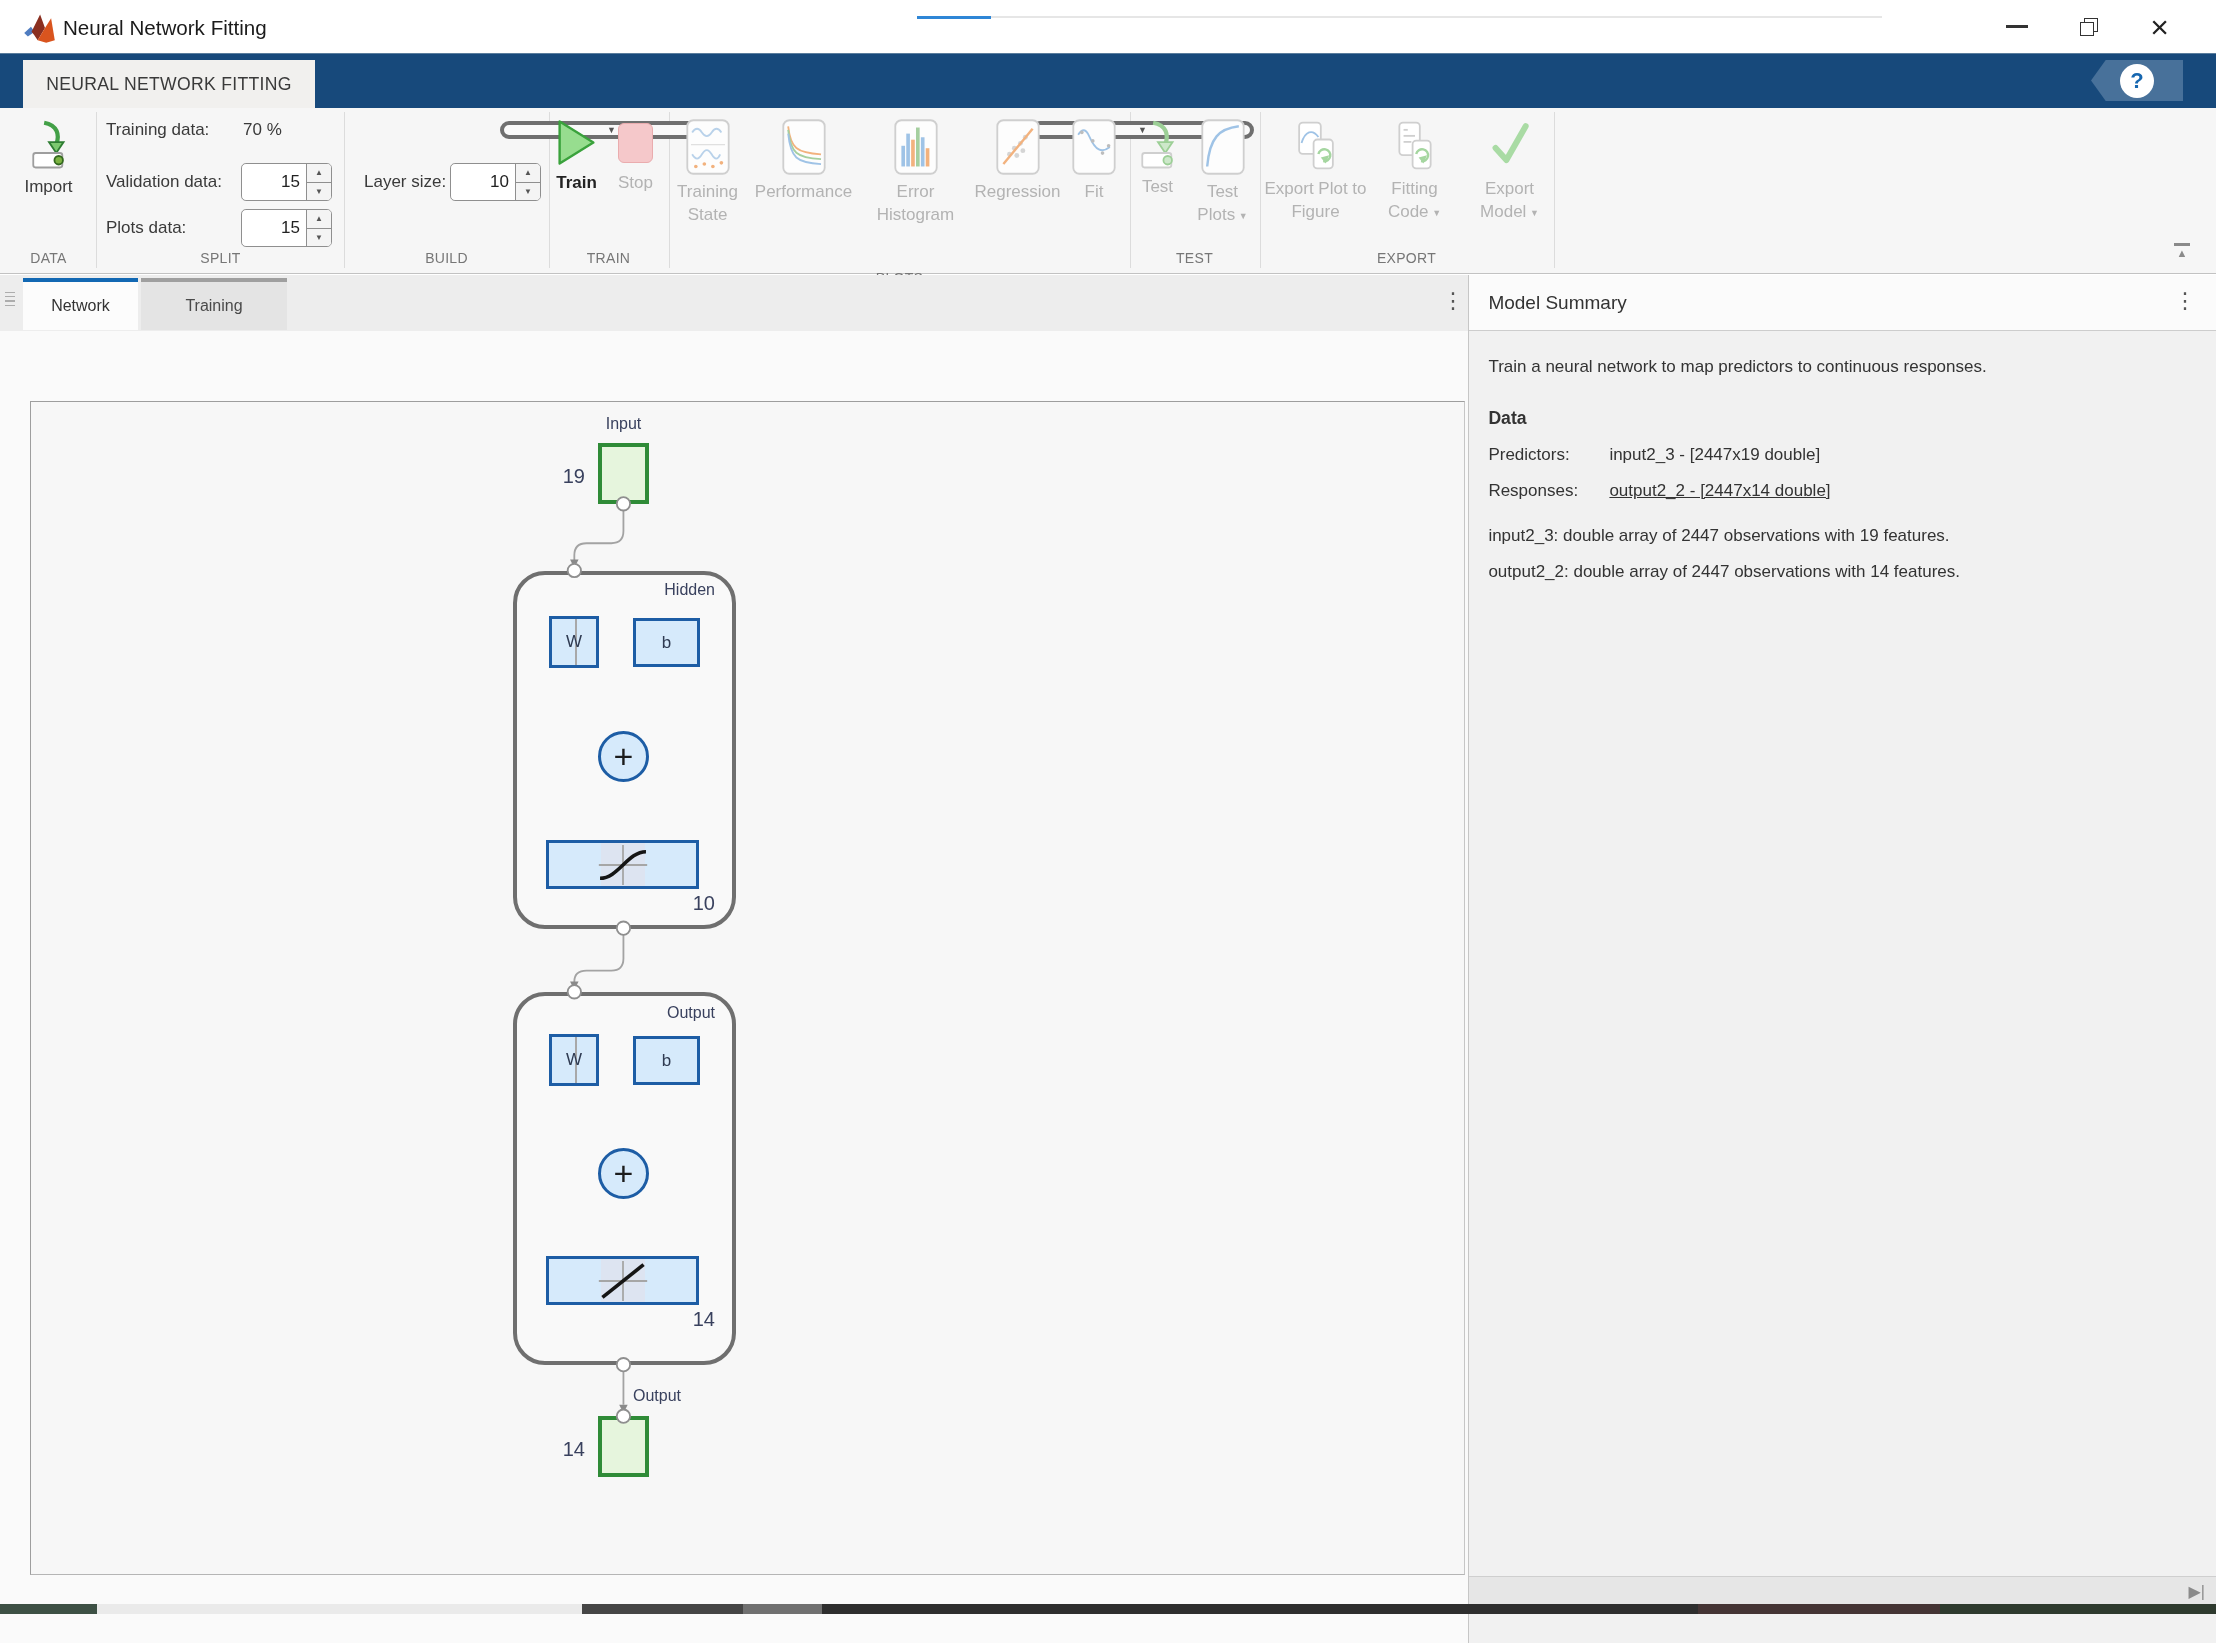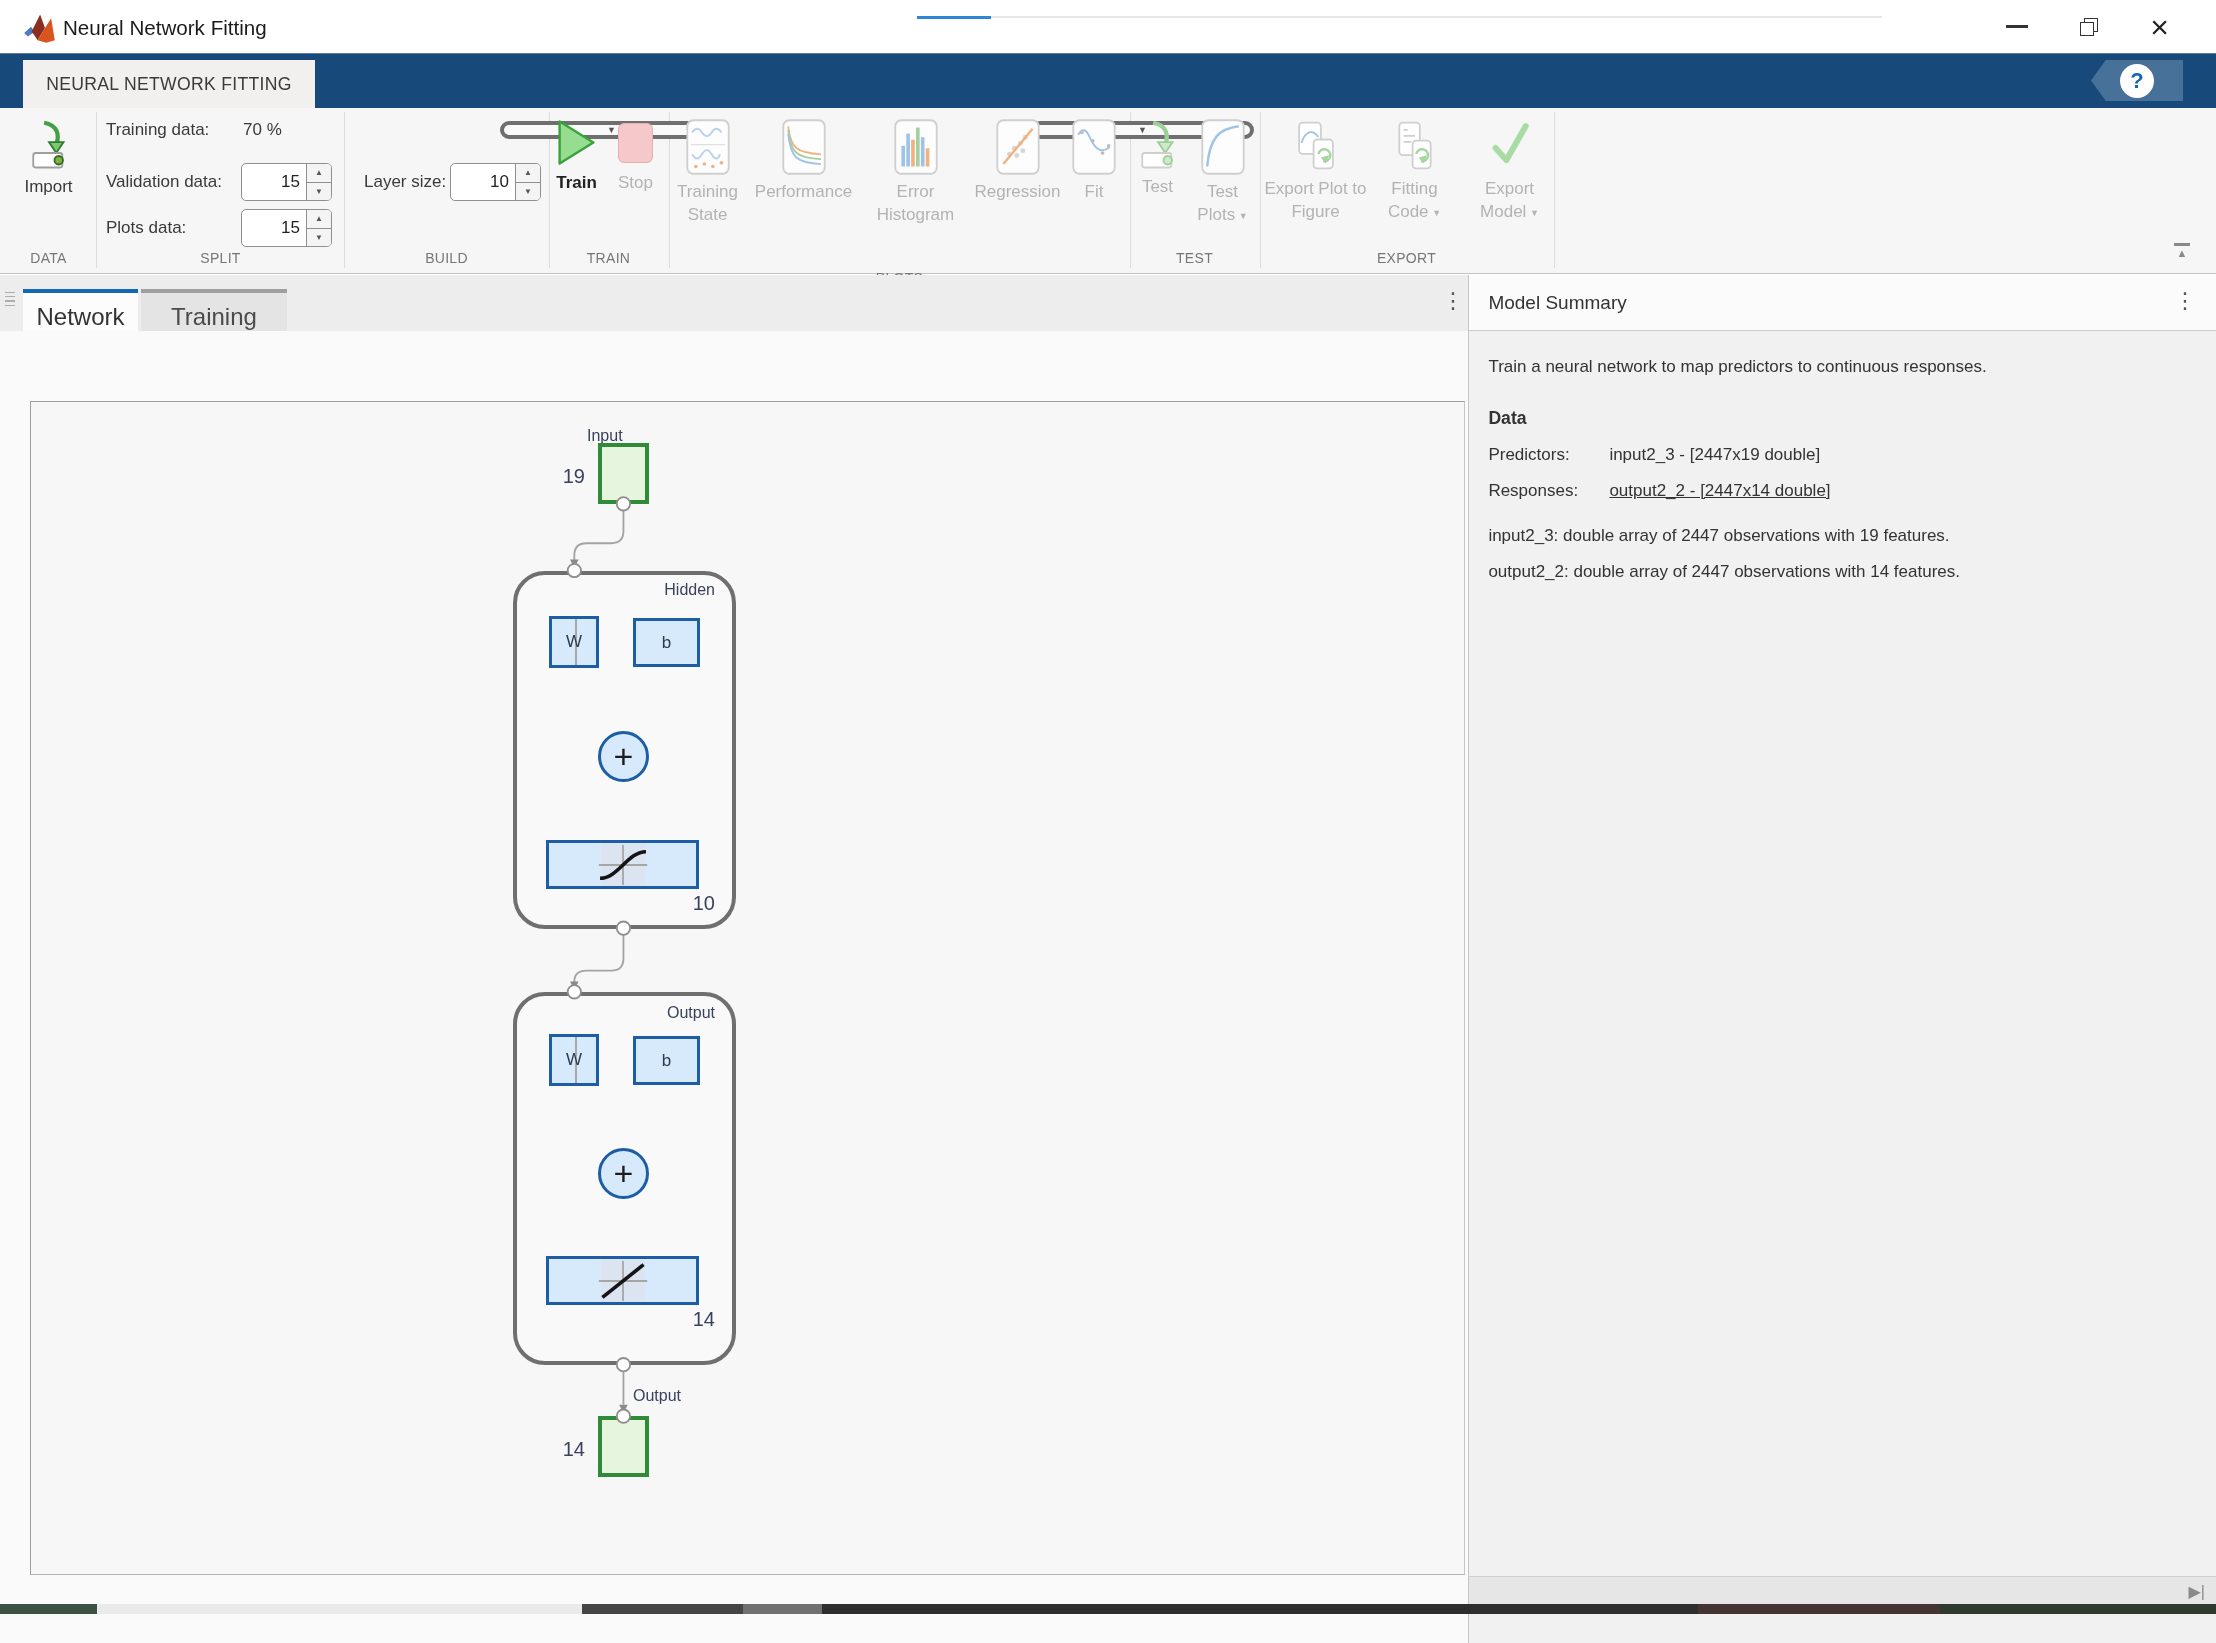--- a/index.html
+++ b/index.html
@@ -49,21 +49,21 @@
   .sb.up{border-bottom:1.2px solid #8f8f8f;}
   .stop-shape{width:35px;height:40px;background:#f5c8ca;border:1.8px solid #eaacae;border-radius:6px;box-sizing:border-box;}
   .collapse-ctl{position:absolute;left:2170px;top:135px;width:24px;display:flex;flex-direction:column;align-items:center;}
   .collapse-bar{width:16px;height:3px;background:#8a8a8a;margin-bottom:1.2px;}
   .collapse-arrow{font-size:11px;color:#8a8a8a;line-height:12px;}
 
   
   .tabrow{position:absolute;left:0;top:275px;width:1468px;height:56px;background:#ededed;}
   .grip{position:absolute;left:4.9px;top:17px;}
   .grip div{width:9.7px;height:1.2px;background:#adadad;margin-bottom:3px;}
-  .doc-tab{position:absolute;top:14px;height:52px;display:flex;align-items:center;justify-content:center;font-size:24px;box-sizing:border-box;text-align:center;}
+  .doc-tab{position:absolute;top:3px;height:52px;display:flex;align-items:center;justify-content:center;font-size:16px;box-sizing:border-box;text-align:center;}
   .doc-tab.active{left:23px;width:115px;background:#fcfcfc;border-top:4.2px solid #1268b3;color:#333;}
   .doc-tab.inactive{left:141px;width:146px;background:#e4e4e4;border-top:4.2px solid #9f9f9f;color:#4a4a4a;}
   .kebab{font-size:22px;color:#555;line-height:22px;}
   .left-content{position:absolute;left:0;top:331px;width:1468px;height:1313px;background:#fafafa;}
   .description{position:absolute;left:28px;top:19.4px;font-size:17.6px;color:#333;}
   .vdivider{position:absolute;left:1468px;top:275px;width:1.2px;height:1369px;background:#c6c6c6;}
 
   
   .canvas{position:absolute;left:30px;top:70px;width:1435px;height:1174px;background:#f7f7f7;box-sizing:border-box;
           border-top:1.8px solid #9e9e9e;border-left:1.8px solid #9e9e9e;border-right:1.8px solid #c6c6c6;border-bottom:1.8px solid #b5b5b5;}
@@ -340,21 +340,21 @@
           <path d="M977 1166 V1588"></path>
           <path d="M977 1598 V1654"></path>
         </g>
         <g fill="#8a8a8a">
           <polygon points="889,260 903,260 896,274"></polygon>
           <polygon points="889,956 903,956 896,970"></polygon>
           <polygon points="970,1654 984,1654 977,1668"></polygon>
         </g>
       </svg>
 
-      <div class="dg-label" style="left:556px;top:13px;width:73px;text-align:left;margin-top:12px;">Input</div>
+      <div class="dg-label" style="left:556px;top:13px;width:73px;text-align:center;">Input</div>
       <div class="node-sq" style="left:567px;top:41px;"></div>
       <div class="dg-num" style="left:518px;top:63px;width:36px;">19</div>
 
       <div class="block" style="top:169px;height:358px;"></div>
       <div class="dg-label" style="left:582px;top:179px;width:102px;text-align:right;">Hidden</div>
       <div class="wb-box" style="left:518px;top:214px;width:50px;height:52px;">
         <div class="wline"></div>
         <span style="position:relative;">W</span>
       </div>
       <div class="wb-box" style="left:602px;top:216px;width:67px;height:49px;">

